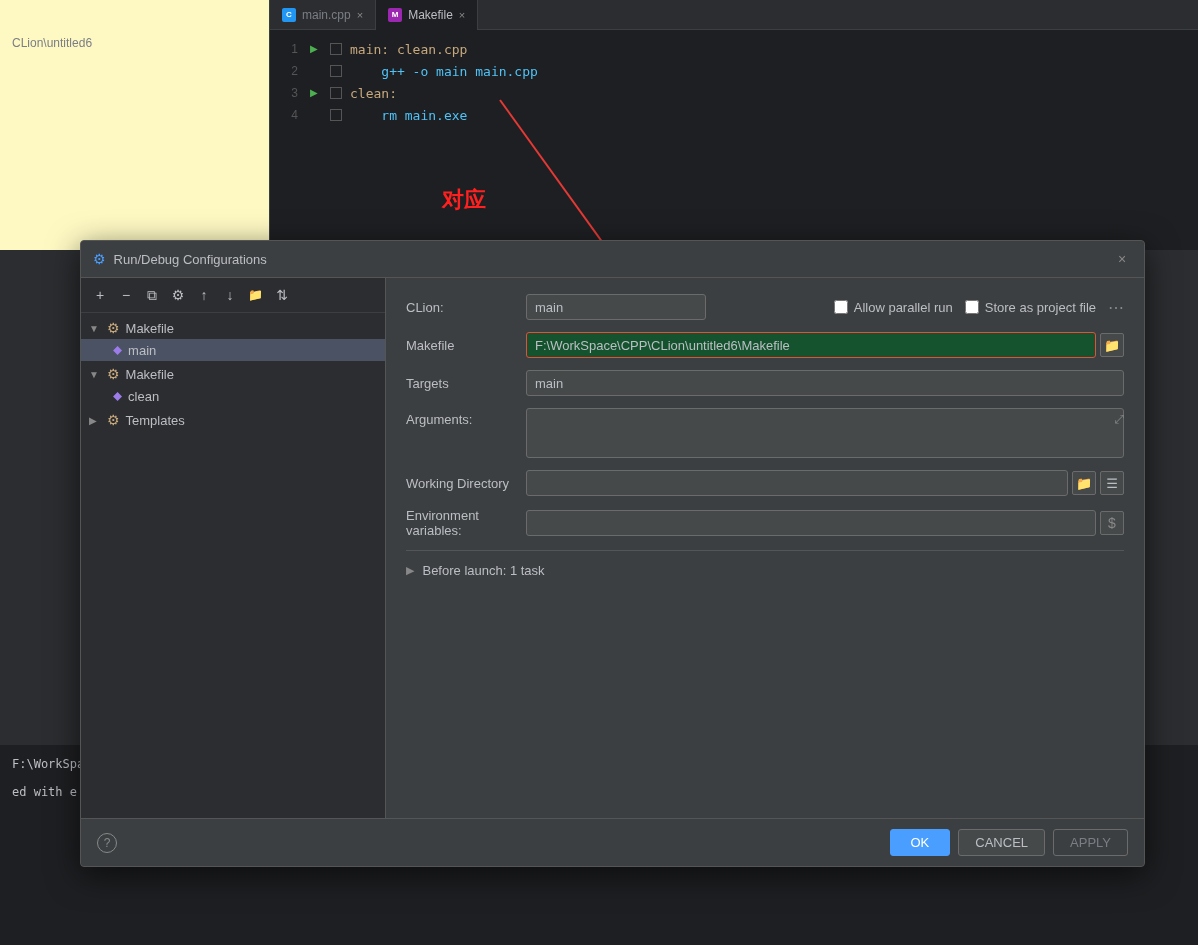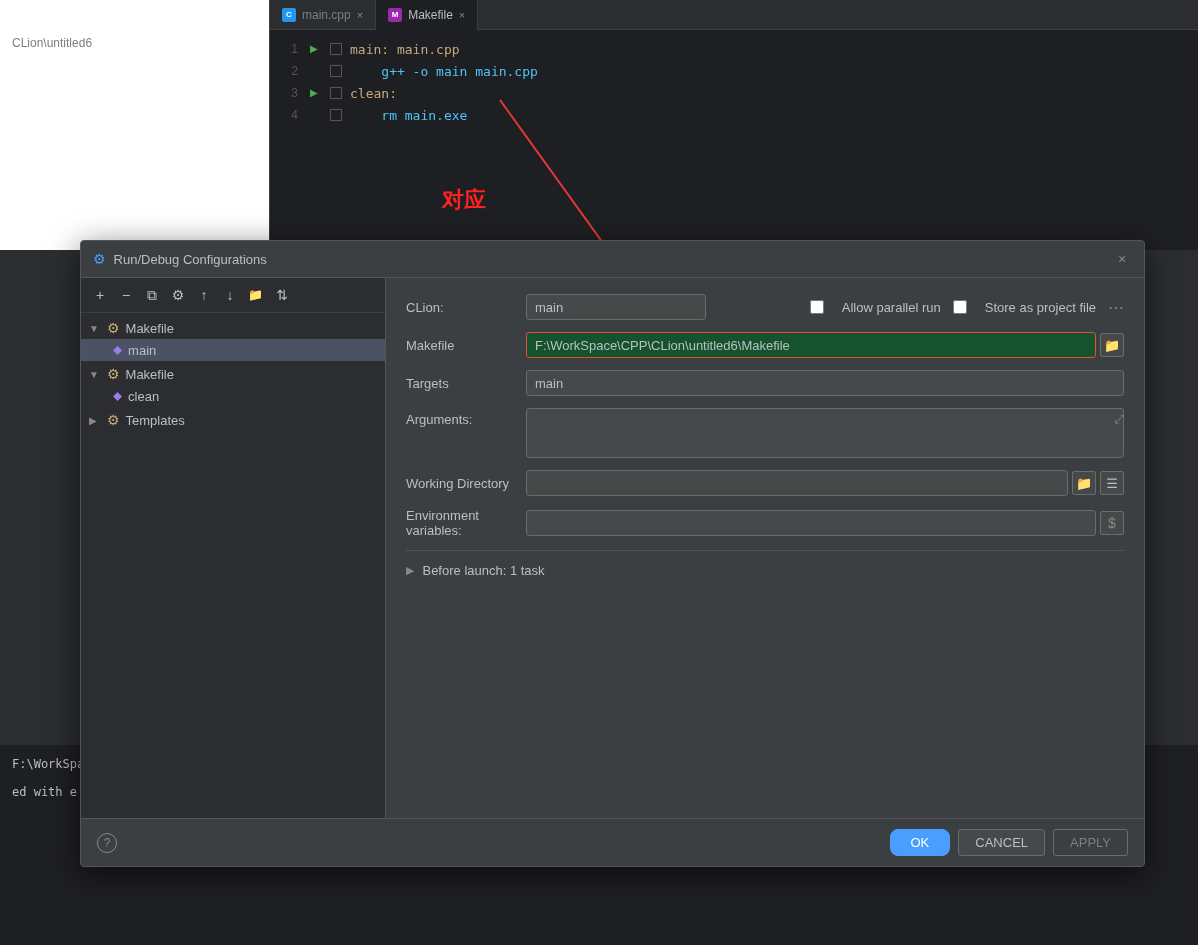--- a/index.html
+++ b/index.html
@@ -18,21 +18,21 @@
     .editor-bg {
       position: absolute;
       top: 0; left: 0; right: 0;
       height: 250px;
       background: #1e1f22;
       display: flex;
     }
 
     .editor-sidebar {
       width: 270px;
-      background: #ffffff;
+      background: #fef9c3;
       border-right: 1px solid #3c3f41;
       padding-top: 30px;
     }
 
     .editor-sidebar .breadcrumb {
       padding: 6px 12px;
       font-size: 12px;
       color: #7a7e85;
     }
 
@@ -305,21 +305,21 @@
     }
 
     .form-input.highlighted {
       border: 1px solid #e74c3c;
       background: #14532d;
     }
 
     .checkbox-item {
       display: flex;
       align-items: center;
-      gap: 18px;
+      gap: 6px;
     }
 
     .checkbox-input {
       width: 14px; height: 14px;
       accent-color: #4a9eff;
     }
 
     .checkbox-label { font-size: 13px; color: #bcbec4; }
 
     .form-btn {
@@ -384,21 +384,21 @@
       padding: 10px 16px;
       background: #3c3f41;
       border-top: 1px solid #555;
       border-radius: 0 0 4px 4px;
     }
 
     .btn-ok {
       padding: 5px 20px;
       background: #4a9eff;
       border: 1px solid #4a9eff;
-      border-radius: 8px;
+      border-radius: 3px;
       color: white;
       font-size: 13px;
       cursor: pointer;
     }
 
     .btn-cancel {
       padding: 5px 16px;
       background: #45494a;
       border: 1px solid #6b6b6b;
       border-radius: 3px;
@@ -445,21 +445,21 @@
         <div class="tab-icon-make">M</div>
         <span>Makefile</span>
         <span style="color:#888;font-size:11px;">×</span>
       </div>
     </div>
     <div class="code-area">
       <div class="code-line">
         <span class="line-num">1</span>
         <span class="run-btn">▶</span>
         <span class="fold-btn">&nbsp;</span>
-        <span class="code-text c-target">main: main.cpp</span>
+        <span class="code-text c-target">main: clean.cpp</span>
       </div>
       <div class="code-line">
         <span class="line-num">2</span>
         <span style="width:12px;margin-right:8px;flex-shrink:0;"></span>
         <span class="fold-btn">&nbsp;</span>
         <span class="code-text c-cmd">&nbsp;&nbsp;&nbsp;&nbsp;g++ -o main main.cpp</span>
       </div>
       <div class="code-line">
         <span class="line-num">3</span>
         <span class="run-btn">▶</span>

